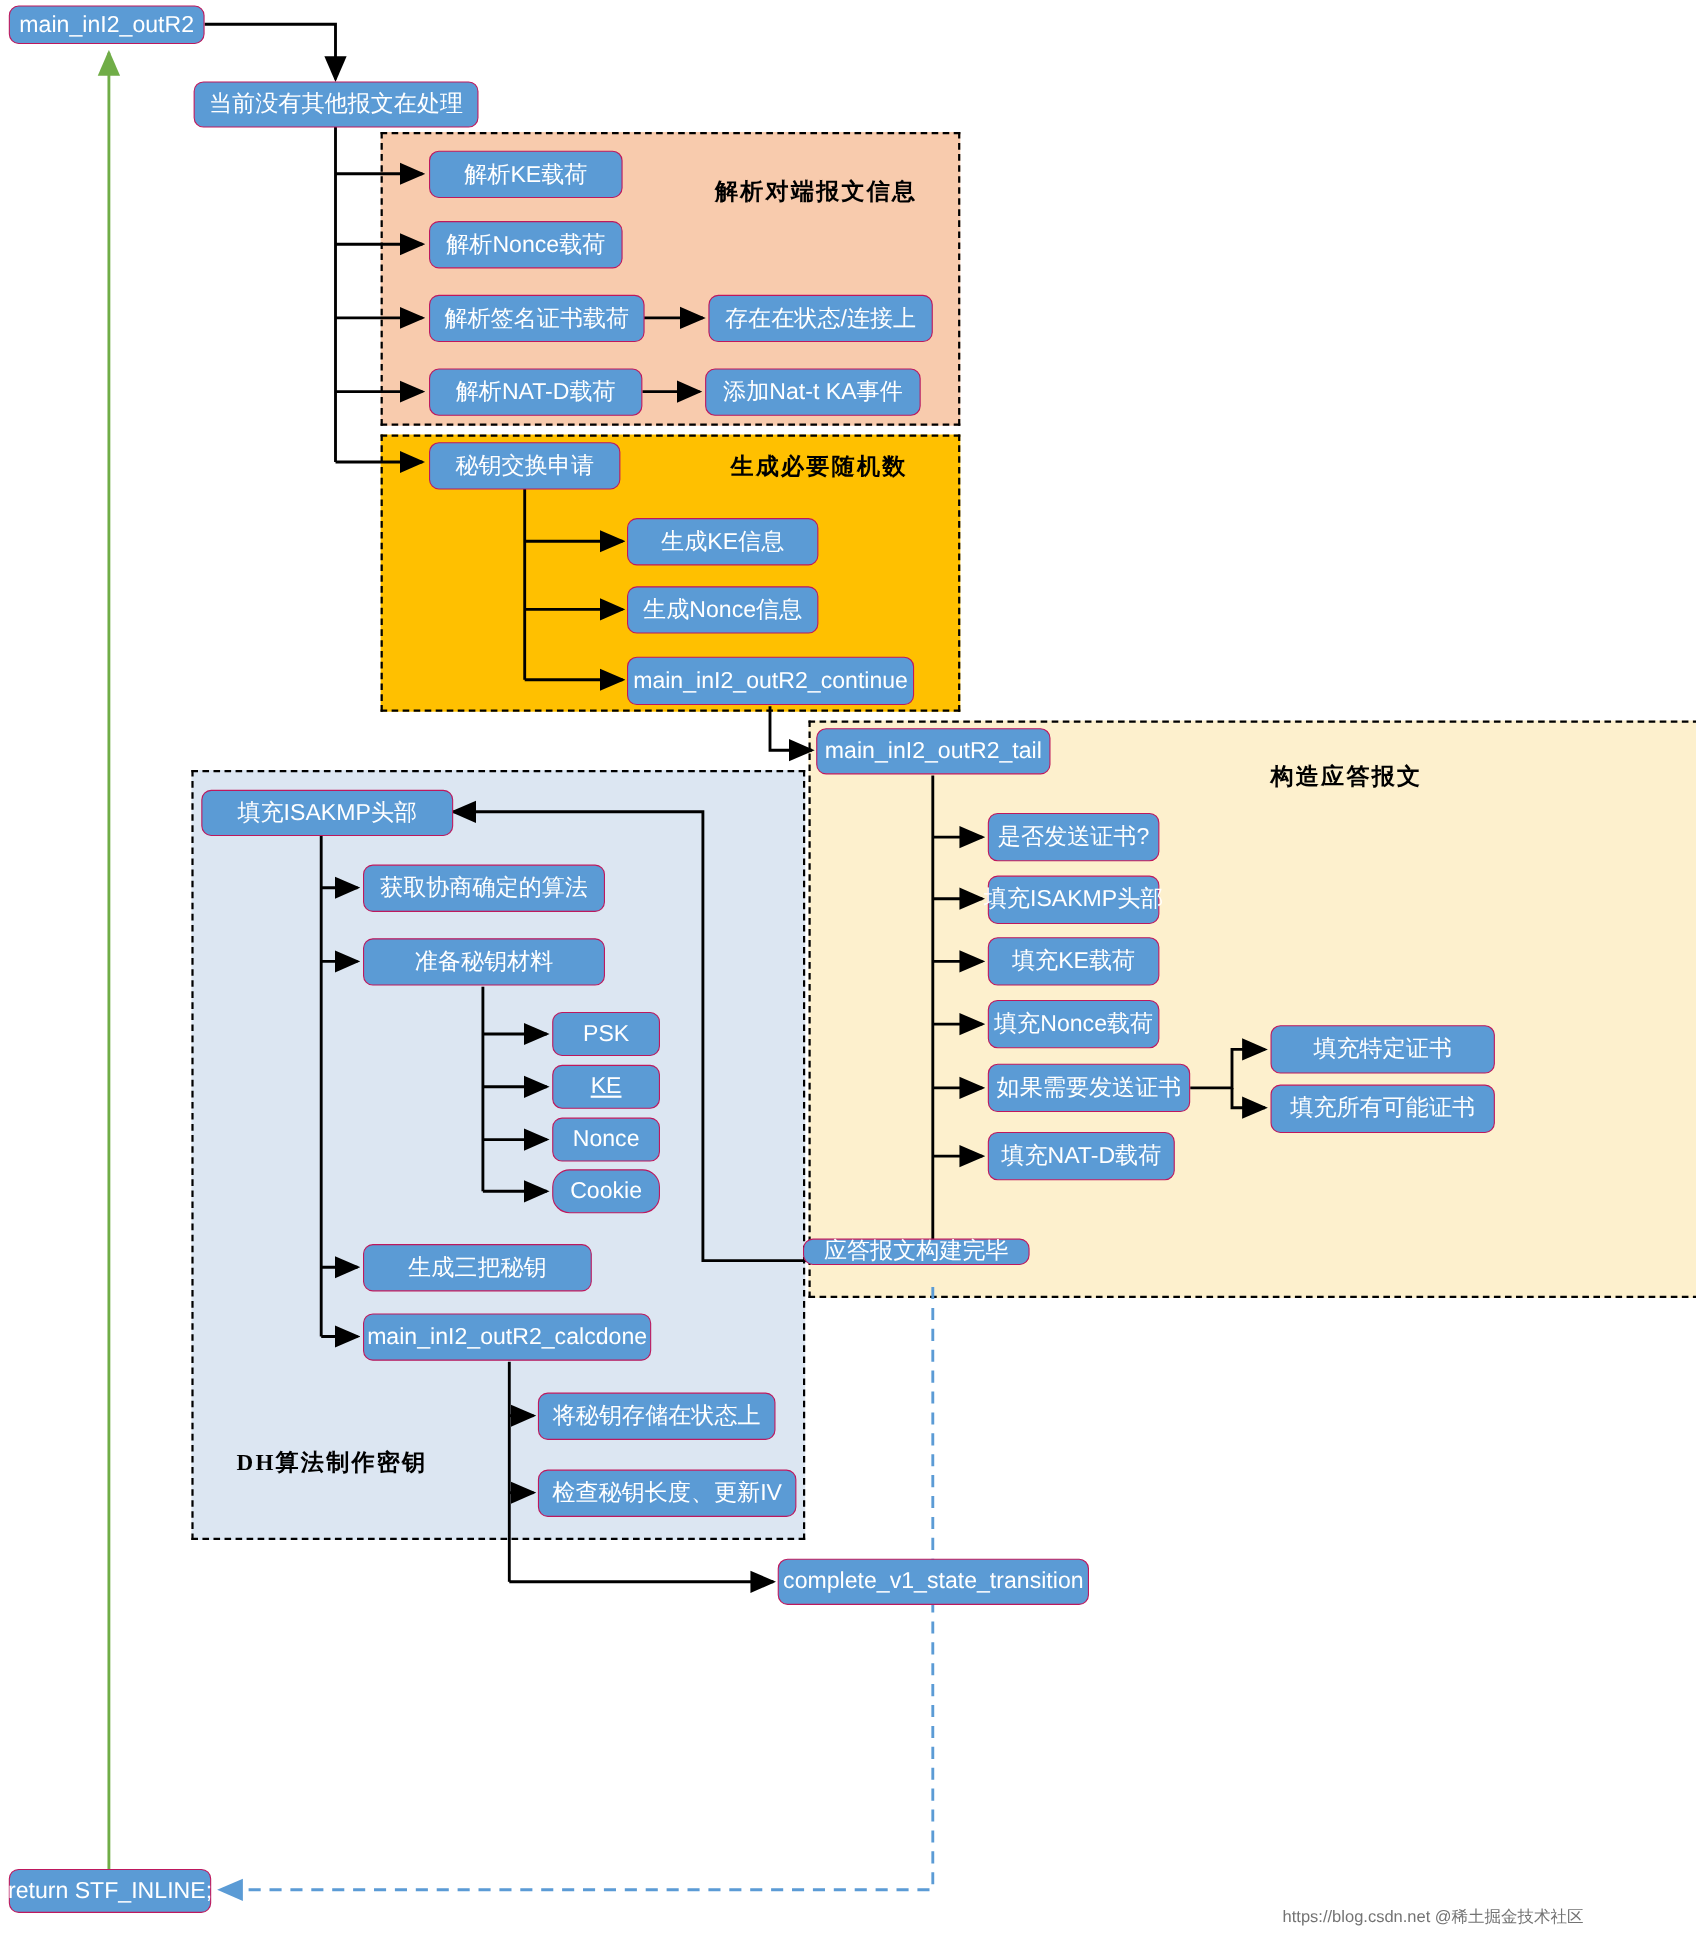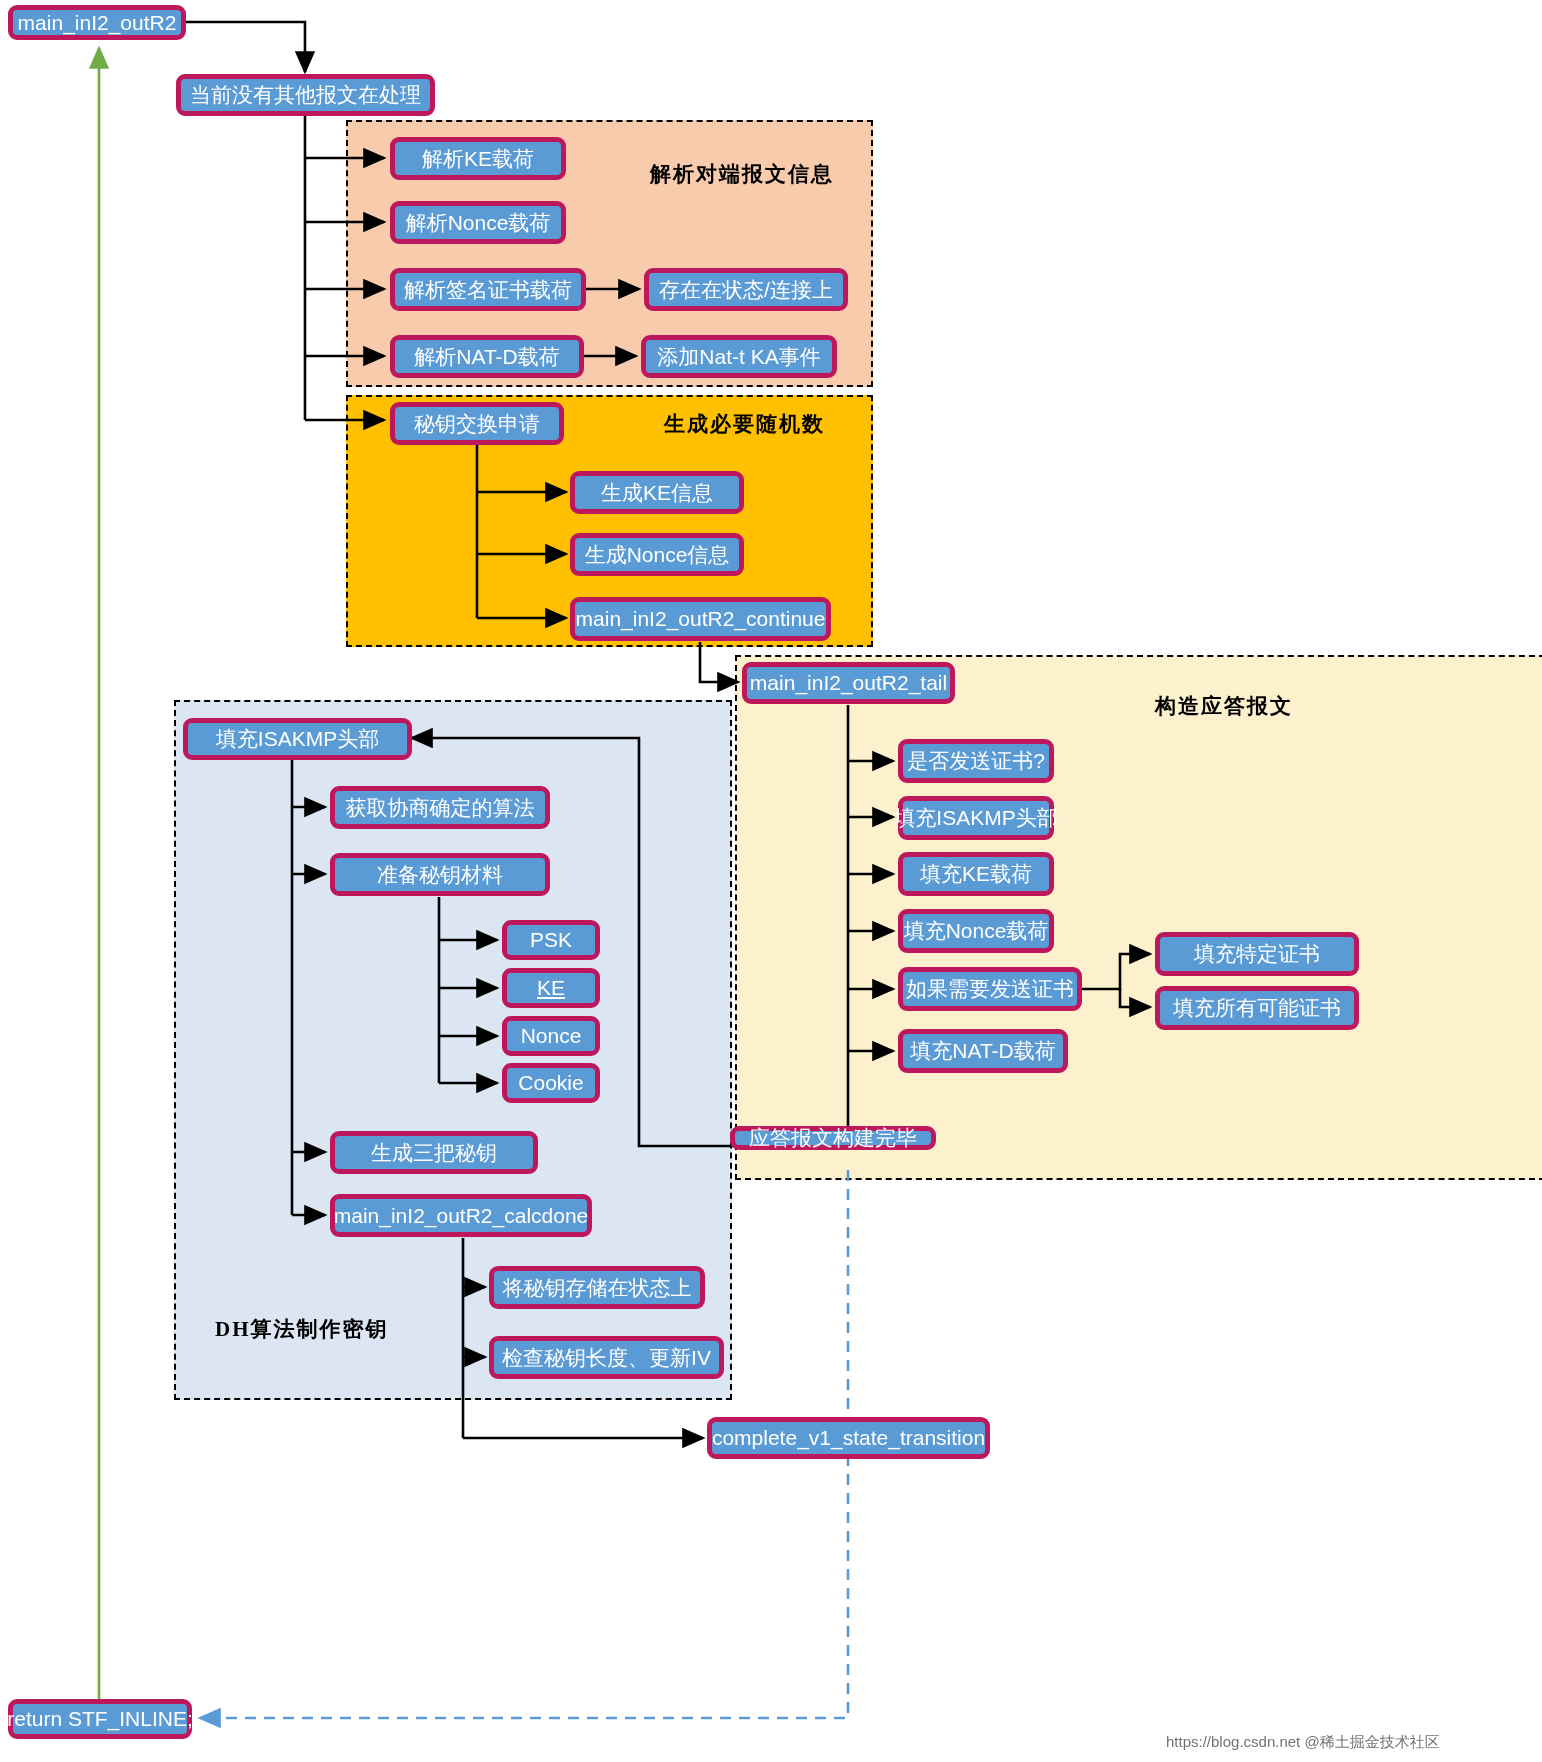--- a/index.html
+++ b/index.html
@@ -32,21 +32,21 @@
     color:#000000;
     letter-spacing:2px;
     white-space:nowrap;
   }
 
   
   .node {
     position:absolute;
     box-sizing:border-box;
     background:#5b9bd5;
-    border:5px solid #be185d;
+    border:1px solid #be185d;
     border-radius:9px;
     color:#ffffff;
     font-size:21px;
     line-height:1.1;
     display:flex;
     align-items:center;
     justify-content:center;
     text-align:center;
     padding:0 10px;
     white-space:nowrap;
@@ -179,21 +179,21 @@
   <div class="node" style="left:1155px; top:986px; width:204px; height:44px;">填充所有可能证书</div>
   <div class="node" style="left:898px; top:1029px; width:170px; height:44px;">填充NAT-D载荷</div>
   <div class="node" style="left:730px; top:1126px; width:206px; height:24px;">应答报文构建完毕</div>
 
   <div class="node" style="left:183px; top:718px; width:229px; height:42px;">填充ISAKMP头部</div>
   <div class="node" style="left:330px; top:786px; width:220px; height:43px;">获取协商确定的算法</div>
   <div class="node" style="left:330px; top:853px; width:220px; height:43px;">准备秘钥材料</div>
   <div class="node" style="left:502px; top:920px; width:98px; height:40px;">PSK</div>
   <div class="node" style="left:502px; top:968px; width:98px; height:40px;text-decoration:underline;">KE</div>
   <div class="node" style="left:502px; top:1016px; width:98px; height:40px;">Nonce</div>
-  <div class="node" style="left:502px; top:1063px; width:98px; height:40px;">Cookie</div>
+  <div class="node" style="left:502px; top:1063px; width:98px; height:40px;border-radius:16px;">Cookie</div>
   <div class="node" style="left:330px; top:1131px; width:208px; height:43px;">生成三把秘钥</div>
   <div class="node" style="left:330px; top:1194px; width:262px; height:43px;">main_inI2_outR2_calcdone</div>
   <div class="node" style="left:489px; top:1266px; width:216px; height:43px;">将秘钥存储在状态上</div>
   <div class="node" style="left:489px; top:1336px; width:235px; height:43px;">检查秘钥长度、更新IV</div>
 
   <div class="node" style="left:707px; top:1417px; width:283px; height:42px;">complete_v1_state_transition</div>
   <div class="node" style="left:8px; top:1699px; width:184px; height:40px;">return STF_INLINE;</div>
 
   <div class="watermark" style="left:1148px; top:1733px;">https://blog.csdn.net @稀土掘金技术社区</div>
 

